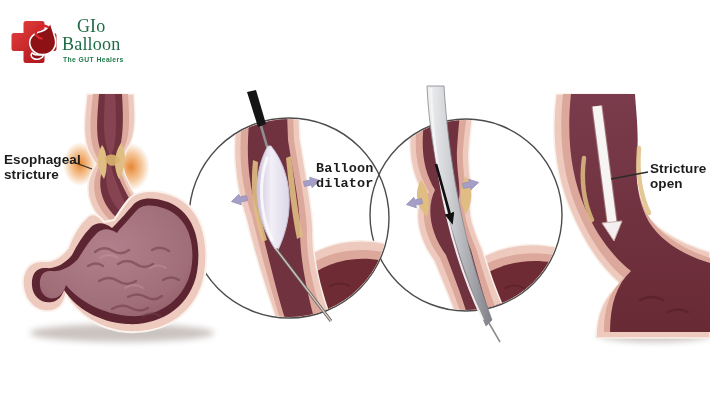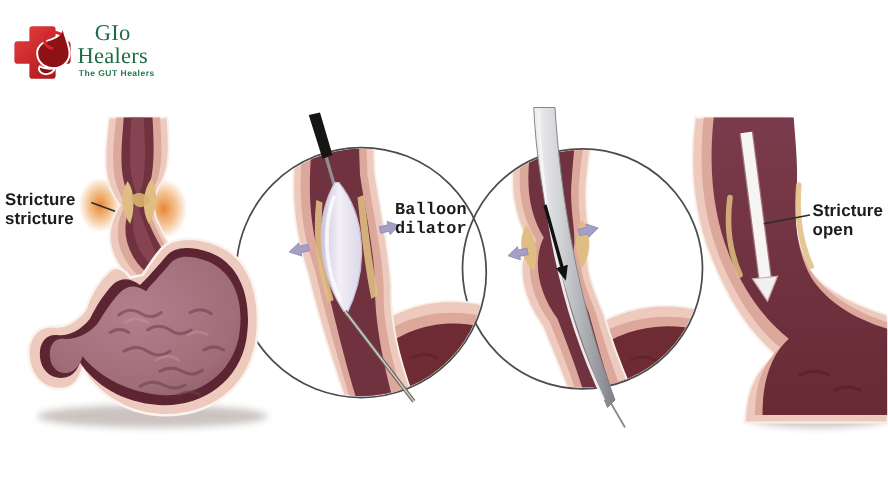--- a/index.html
+++ b/index.html
@@ -168,33 +168,33 @@
       <line x1="597" y1="106" x2="612" y2="222" stroke="#ffffff" stroke-width="9" opacity=".92"></line>
       <path d="M602,223 L622,221 L614,241 Z" fill="#ffffff" opacity=".92" stroke="#cbb5ab" stroke-width="1"></path>
     </g>
 
     <g stroke="#2b2b2b" stroke-width="1.3">
       <line x1="73" y1="162" x2="92" y2="169"></line>
       <line x1="648" y1="172" x2="611" y2="179"></line>
     </g>
   </svg>
 
-  <div class="stage-label" style="left:4px;top:152px;width:86px;">Stricture stricture</div>
+  <div class="stage-label" style="left:4px;top:152px;width:86px;">Esophageal stricture</div>
   <div class="stage-label" style="left:316px;top:161px;width:60px;font-family:Liberation Mono, monospace;">Balloon dilator</div>
   <div class="stage-label" style="left:650px;top:161px;width:62px;">Stricture open</div>
 
   <div class="logo">
     <svg class="logo-icon" width="48" height="48" viewBox="0 0 48 48">
       <path d="M15,2 L31,2 Q33.5,2 33.5,4.5 L33.5,14 L43,14 Q45.5,14 45.5,16.5 L45.5,29.5 Q45.5,32 43,32 L33.5,32 L33.5,41.5 Q33.5,44 31,44 L15,44 Q12.5,44 12.5,41.5 L12.5,32 L3,32 Q0.5,32 0.5,29.5 L0.5,16.5 Q0.5,14 3,14 L12.5,14 L12.5,4.5 Q12.5,2 15,2 Z" fill="url(#crossG)"></path>
       <g stroke="#fff" stroke-width="1.6" stroke-linejoin="round">
         <path d="M39,3 C38,8 35,11 30,12.5 C22,14.5 17.5,19.5 19,26 C20.5,32.5 27,36.5 33.5,35.5 C41,34.5 45.5,28.5 44.5,21.5 C43.7,15.5 40.5,9 39.5,3 Z" fill="#8e1116"></path>
         <path d="M33,35.5 C31.5,39.5 26.5,41.5 22.5,39.5 C20,38.2 19.5,35.5 21,34 C23,35.5 28,36.5 33,35.5 Z" fill="#8e1116"></path>
         <path d="M37,8 C32,5.5 26.5,7 25,11.5 C23.8,15.5 26.5,19 30.5,19.5" fill="none" stroke="#d6252b" stroke-width="2.4" stroke-linecap="round"></path>
       </g>
     </svg>
     <div class="brand">
       <span>GIo</span>
-      <span>Healers</span>
+      <span>Balloon</span>
     </div>
     <div class="tagline">The GUT Healers</div>
   </div>
 
 </div>
 
 </body></html>

